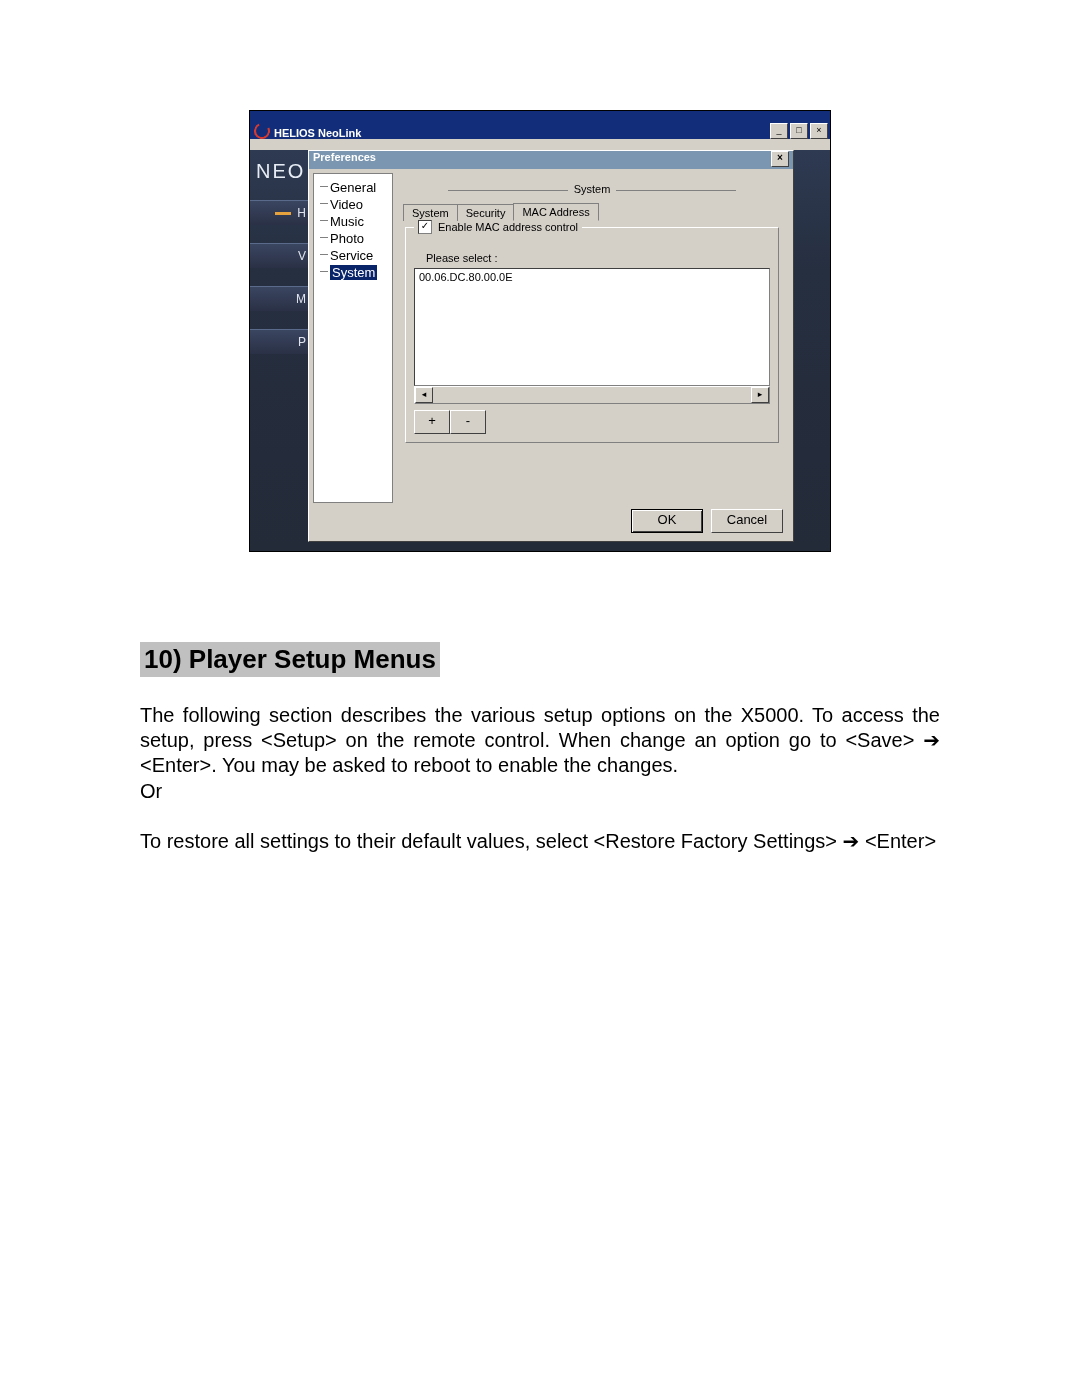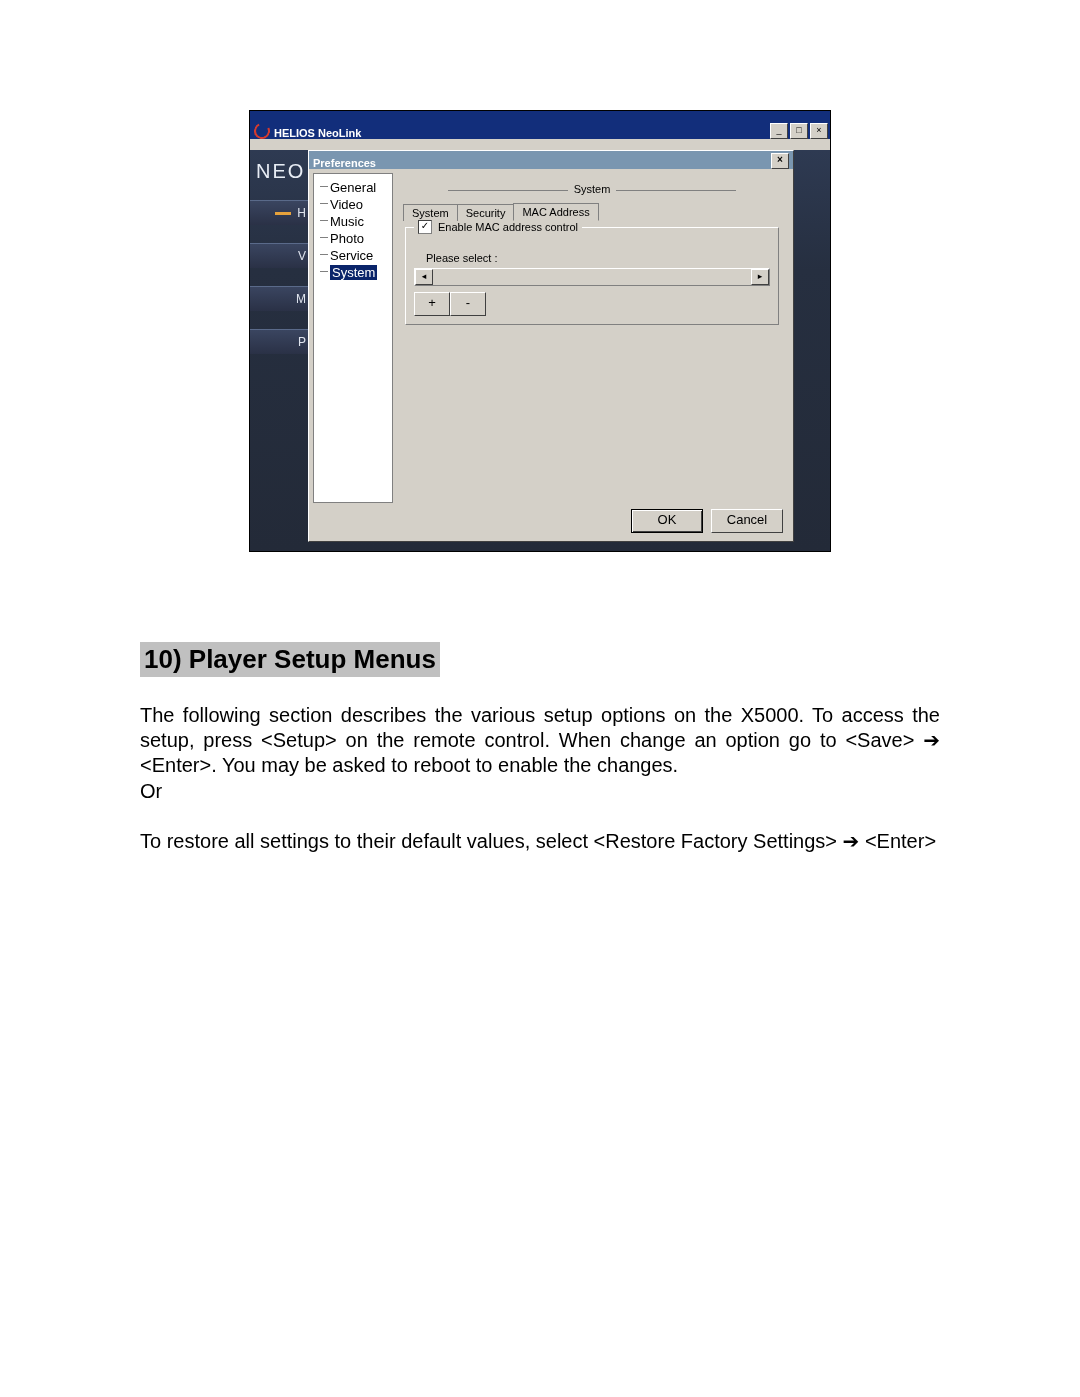--- a/index.html
+++ b/index.html
@@ -15,21 +15,21 @@
   .mbar span{font-size:11px}
   .mbar u{text-decoration:underline}
   
   .appbody{position:absolute;left:0;right:0;top:39px;bottom:0;background:linear-gradient(#2e3a52,#262f40 30%,#232a38)}
   .lefttabs{position:absolute;left:0;top:50px;display:flex;flex-direction:column;gap:18px}
   .lefttabs .lt{width:56px;height:24px;background:linear-gradient(#3a4560,#2a3146);border-top:1px solid #5a6a8a;color:#dfe4ee;font-size:12px;display:flex;align-items:center;justify-content:flex-end;padding-right:4px}
   .lefttabs .lt.first::before{content:"";width:16px;height:3px;background:#e6a23c;margin-right:6px}
   .brand{position:absolute;left:6px;top:10px;color:#e8edf5;font-size:20px;font-weight:normal;letter-spacing:2px}
   
   .pref{position:absolute;left:58px;top:0;width:484px;height:390px;background:#d4d0c8;border:1px solid #404040;border-top-color:#fff;border-left-color:#fff}
-  .pref .ptb{height:18px;background:#7a96b0;color:#fff;display:flex;align-items:flex-end;padding:0 4px;font-weight:bold;font-size:11px}
+  .pref .ptb{height:18px;background:#7a96b0;color:#fff;display:flex;align-items:flex-start;padding:0 4px;font-weight:bold;font-size:11px}
   .pref .ptb .xbtn{margin-left:auto;width:16px;height:14px;background:#d4d0c8;border:1px solid #fff;border-right-color:#404040;border-bottom-color:#404040;color:#000;font-size:10px;line-height:12px;text-align:center;font-weight:bold}
   .pref .cols{position:absolute;left:4px;right:4px;top:22px;bottom:38px;display:flex}
   .tree{width:72px;background:#fff;border:1px solid #808080;padding:6px 0 0 6px;font-size:13px;color:#000}
   .tree .node{position:relative;padding-left:10px;margin-bottom:2px}
   .tree .node::before{content:"";position:absolute;left:0;top:6px;width:8px;height:1px;background:#808080}
   .tree .sel{background:#0a246a;color:#fff;padding:0 2px;display:inline-block}
   .rpane{flex:1;padding:6px 8px 0 10px;position:relative}
   .grptitle{text-align:center;margin:4px 0 8px 0;font-size:11px}
   .grptitle .line{display:inline-block;width:120px;height:1px;background:#808080;vertical-align:middle;margin:0 6px}
   .tabs{display:flex;align-items:flex-end;margin-bottom:-1px}
@@ -110,20 +110,23 @@
               <div class="tab act">MAC Address</div>
             </div>
             <fieldset class="fs">
               <legend>
                 <span class="chk">
                   <span class="box">✓</span>
                   <span>Enable MAC address control</span>
                 </span>
               </legend>
               <div class="pls">Please select :</div>
+              <div class="list">
+                <div>00.06.DC.80.00.0E</div>
+              </div>
               <div class="hsb">
                 <div class="ar">◂</div>
                 <div class="ar">▸</div>
               </div>
               <div class="pm">
                 <div class="b">+</div>
                 <div class="b">-</div>
               </div>
             </fieldset>
           </div>

